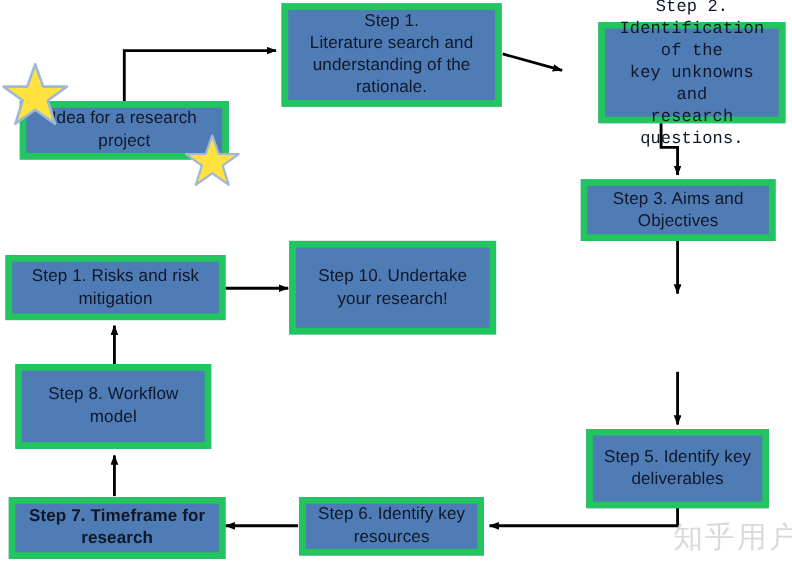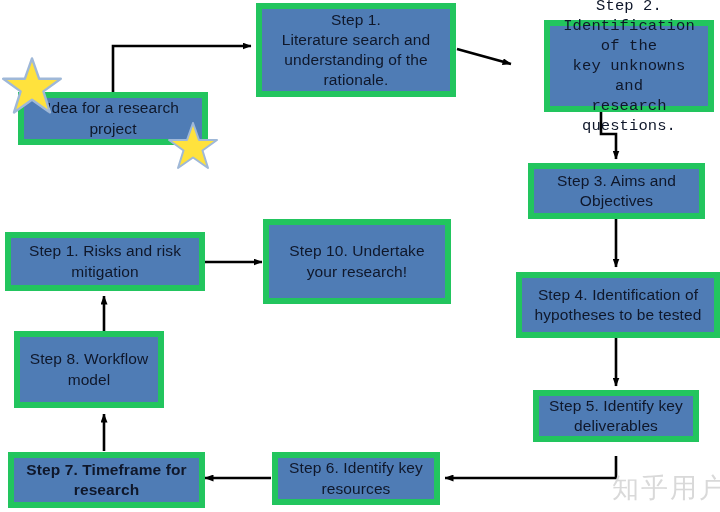--- a/index.html
+++ b/index.html
@@ -122,41 +122,37 @@
 Identification of the
 key unknowns and
 research questions.</span>
   </div>
 
   <div class="node" style="left:528px; top:163px; width:177px; height:56px;">
     <span>Step 3. Aims and
 Objectives</span>
   </div>
 
-  <div class="node" style="left:516px; top:272px; width:204px; height:66px;">
-    <span>Step 4. Identification of
-hypotheses to be tested</span>
-  </div>
 
-  <div class="node" style="left:533px; top:390px; width:166px; height:52px;">
+  <div class="node" style="left:533px; top:390px; width:166px; height:72px;">
     <span>Step 5. Identify key
 deliverables</span>
   </div>
 
   <div class="node" style="left:272px; top:452px; width:168px; height:53px;justify-content:flex-end;">
     <span>Step 6. Identify key
 resources</span>
   </div>
 
   <div class="node" style="left:8px; top:452px; width:197px; height:56px;font-weight:bold;">
     <span>Step 7. Timeframe for
 research</span>
   </div>
 
-  <div class="node" style="left:14px; top:331px; width:150px; height:77px;">
+  <div class="node" style="left:14px; top:331px; width:178px; height:77px;">
     <span>Step 8. Workflow
 model</span>
   </div>
 
   <div class="node" style="left:5px; top:232px; width:200px; height:59px;">
     <span>Step 1.  Risks and risk
 mitigation</span>
   </div>
 
   <div class="node" style="left:263px; top:219px; width:188px; height:85px;">

